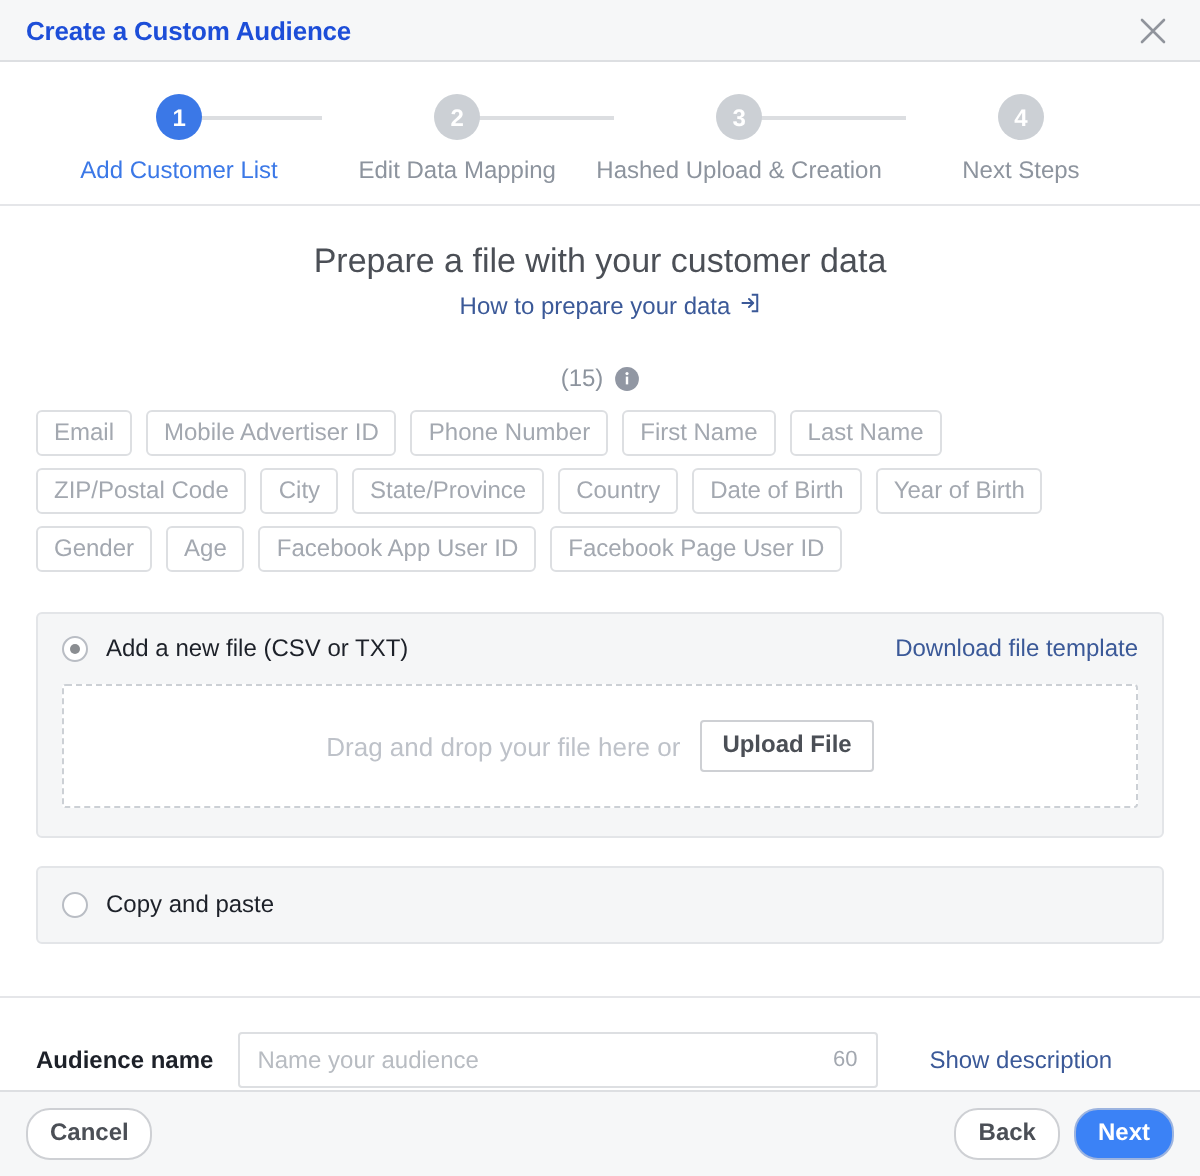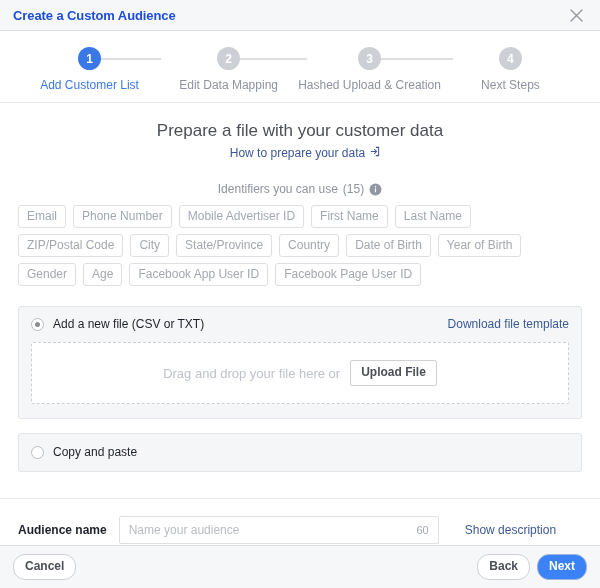--- a/index.html
+++ b/index.html
@@ -388,35 +388,34 @@
           <svg width="11" height="11" viewBox="0 0 12 12" aria-hidden="true">
             <path d="M7.5 1.5 H10.5 V10.5 H7.5" stroke="#3b5998" stroke-width="1.1" fill="none"></path>
             <path d="M2 6 H8" stroke="#3b5998" stroke-width="1.1" fill="none"></path>
             <path d="M6 3.8 L8.3 6 L6 8.2" stroke="#3b5998" stroke-width="1.1" fill="none" stroke-linejoin="round" stroke-linecap="round"></path>
           </svg>
         </span>
       </a>
     </div>
 
     <div class="identifiers-head">
-      <span>Identifiers you can use</span>
       <span>(15)</span>
       <span class="info-icon">
         <svg width="13" height="13" viewBox="0 0 14 14" aria-hidden="true">
           <circle cx="7" cy="7" r="6.4" fill="#9197a3"></circle>
           <rect x="6.35" y="5.7" width="1.3" height="4.2" fill="#ffffff"></rect>
           <circle cx="7" cy="4.1" r="0.85" fill="#ffffff"></circle>
         </svg>
       </span>
     </div>
 
     <div class="chips">
       <span class="chip">Email</span>
+      <span class="chip">Mobile Advertiser ID</span>
       <span class="chip">Phone Number</span>
-      <span class="chip">Mobile Advertiser ID</span>
       <span class="chip">First Name</span>
       <span class="chip">Last Name</span>
       <span class="chip">ZIP/Postal Code</span>
       <span class="chip">City</span>
       <span class="chip">State/Province</span>
       <span class="chip">Country</span>
       <span class="chip">Date of Birth</span>
       <span class="chip">Year of Birth</span>
       <span class="chip">Gender</span>
       <span class="chip">Age</span>

